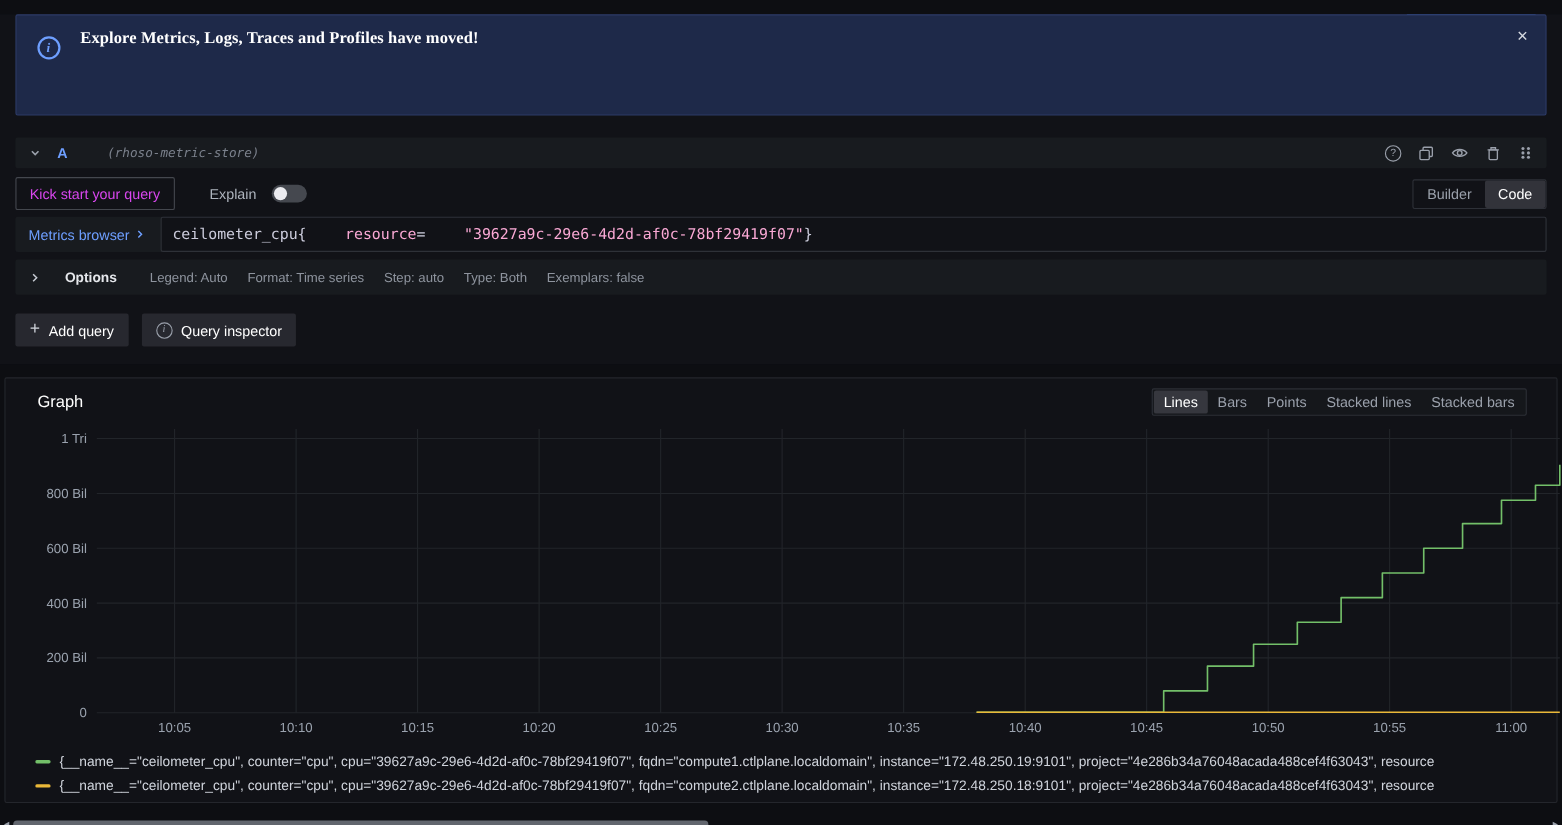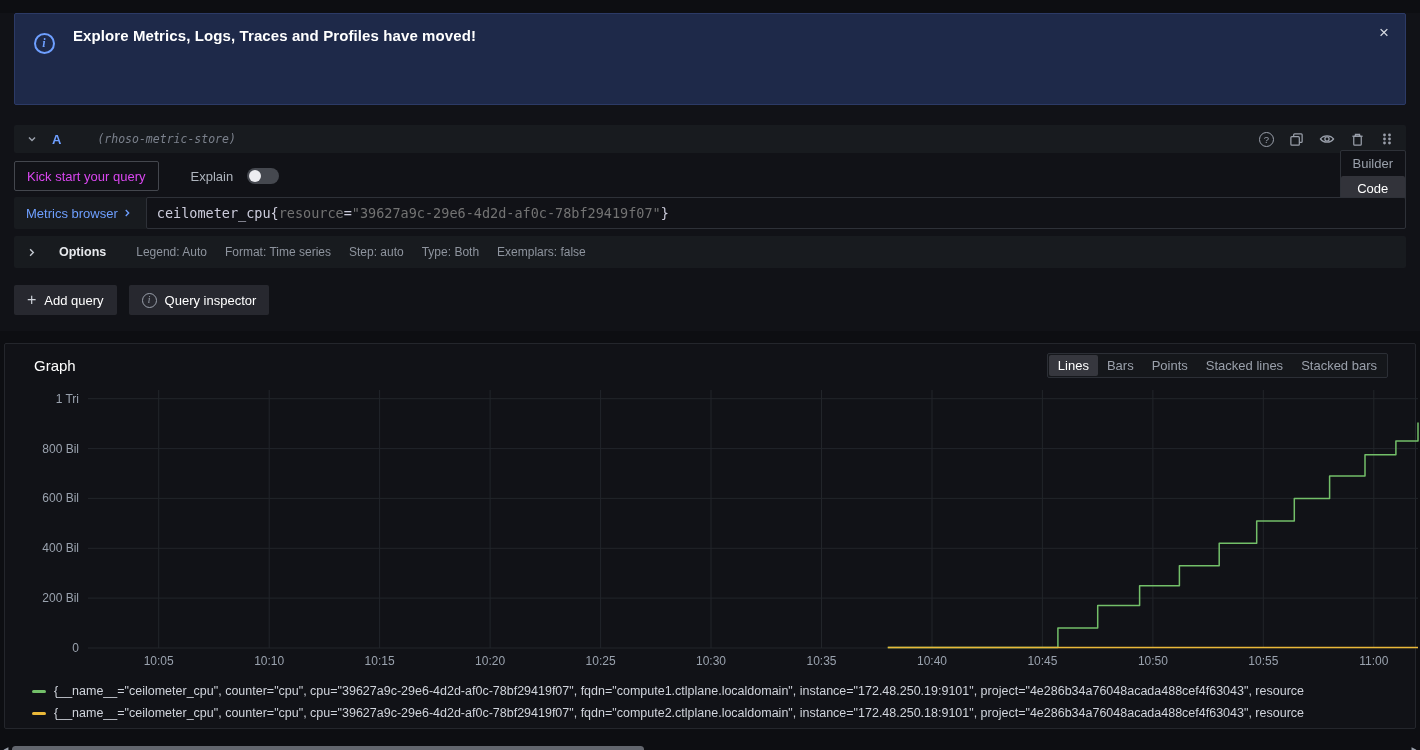--- a/index.html
+++ b/index.html
@@ -14,21 +14,21 @@
   .top-section { background:#111217; padding:0 14px 16px; }
 
   
   .banner { position:relative; margin-top:13px; height:92px; background:#1e2949;
             border:1px solid #2c3a66; border-radius:2px; display:flex; }
   .banner-icon-col { width:58px; display:flex; justify-content:center; padding-top:19px; }
   .info-circle { width:21px; height:21px; border:2px solid #6e9fff; border-radius:50%;
                  color:#6e9fff; font-weight:bold; font-size:12px; display:flex;
                  align-items:center; justify-content:center; font-family:"Liberation Serif",serif; font-style:italic;}
   .banner-content { padding-top:13px; }
-  .banner-title { font-size:15px; font-weight:600; color:#ffffff; letter-spacing:.1px; }
+  .banner-title { font-size:15px; font-weight:600; color:#ffffff; letter-spacing:.1px;font-family:Liberation Serif, serif; }
   .banner-body { margin-top:14px; font-size:15px; color:#d5d9e0; }
   .banner-body b { color:#ffffff; }
   .banner-btn { position:absolute; right:51px; top:48px; height:31px; padding:0 16px;
                 background:rgba(204,204,220,.10); border:1px solid rgba(204,204,220,.40);
                 border-radius:2px; color:#ffffff; font-size:14px; cursor:pointer;
                 font-family:"Liberation Sans",sans-serif; }
   .banner-close { position:absolute; right:16px; top:10px; color:#d5d9e0; font-size:17px;
                   cursor:pointer; line-height:1; }
 
   
@@ -46,33 +46,33 @@
 
   .q-toolbar { margin-top:7px; height:32px; display:flex; align-items:center; gap:14px; }
   .ghost-btn { height:30px; padding:0 12px; background:transparent; border:1px solid #44474e;
                border-radius:2px; color:#d946ef; font-size:13px; cursor:pointer;
                font-family:"Liberation Sans",sans-serif; }
   .explain-label { margin-left:18px; font-size:13px; color:#aeb4bd; }
   .toggle { width:32px; height:16px; border-radius:9px; background:#45484f; position:relative;
             display:inline-block; cursor:pointer; }
   .toggle .knob { position:absolute; left:2px; top:2px; width:12px; height:12px;
                   border-radius:50%; background:#ececf0; }
-  .seg-group { display:flex; border:1px solid #2e3138; border-radius:2px; overflow:hidden; background:#111217;flex-direction:column; }
+  .seg-group { display:flex; border:1px solid #2e3138; border-radius:2px; overflow:hidden; background:#111217; }
   .seg { padding:5px 12px; font-size:13px; background:transparent; border:none; color:#9aa0ab;
          cursor:pointer; font-family:"Liberation Sans",sans-serif; }
   .seg.active { background:rgba(204,204,220,.18); color:#ffffff; border-radius:2px; }
 
   .q-input-row { margin-top:5px; height:32px; display:flex; align-items:stretch; background:#181b1f; border-radius:2px; }
   .metrics-browser { display:flex; align-items:center; gap:4px; padding:0 14px 0 12px;
                      color:#6e9fff; font-size:13px; font-weight:500; white-space:nowrap; cursor:pointer; }
   .code-input { flex:1; background:#111217; border:1px solid #2e3138; border-radius:2px;
                 display:flex; align-items:center; padding:0 10px;
                 font-family:"DejaVu Sans Mono",monospace; font-size:13.5px; cursor:text; }
   .c-plain { color:#ccccdc;text-align:center; }
-  .c-green { color:#737373; }
+  .c-green { color:#f9a8d4;margin-left:35px; }
 
   .q-options { margin-top:7px; height:32px; background:#181b1f; border-radius:2px;
                display:flex; align-items:center; padding:0 12px; gap:22px; cursor:pointer; }
   .opt-label { font-size:12.5px; font-weight:600; color:#e6e8ec; }
   .opt-summary { display:flex; gap:18px; margin-left:8px; }
   .opt-summary span { font-size:12px; color:#8e949e; }
 
   .q-actions { margin-top:17px; display:flex; gap:12px; }
   .sec-btn { height:30px; padding:0 13px; background:rgba(204,204,220,.12); border:none;
              border-radius:2px; color:#ffffff; font-size:13px; display:flex; align-items:center;

